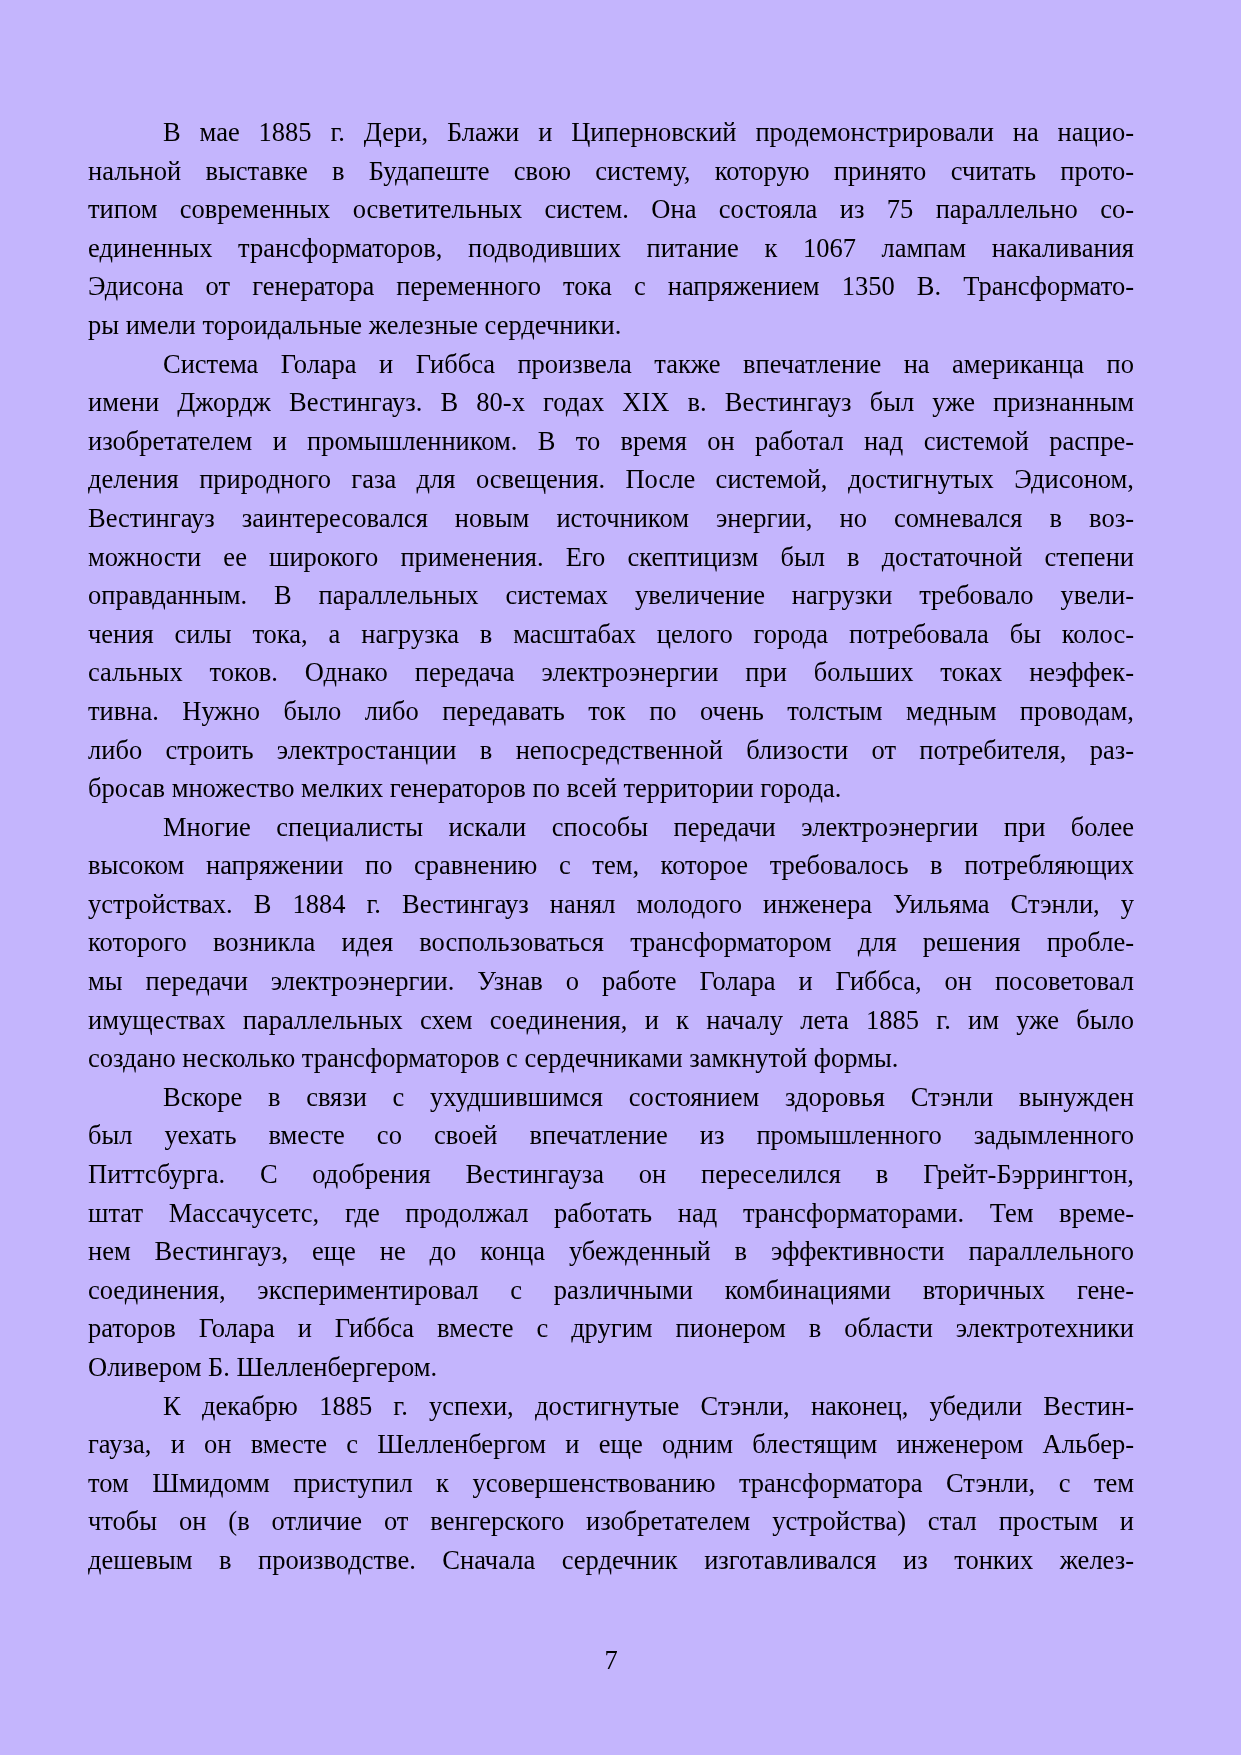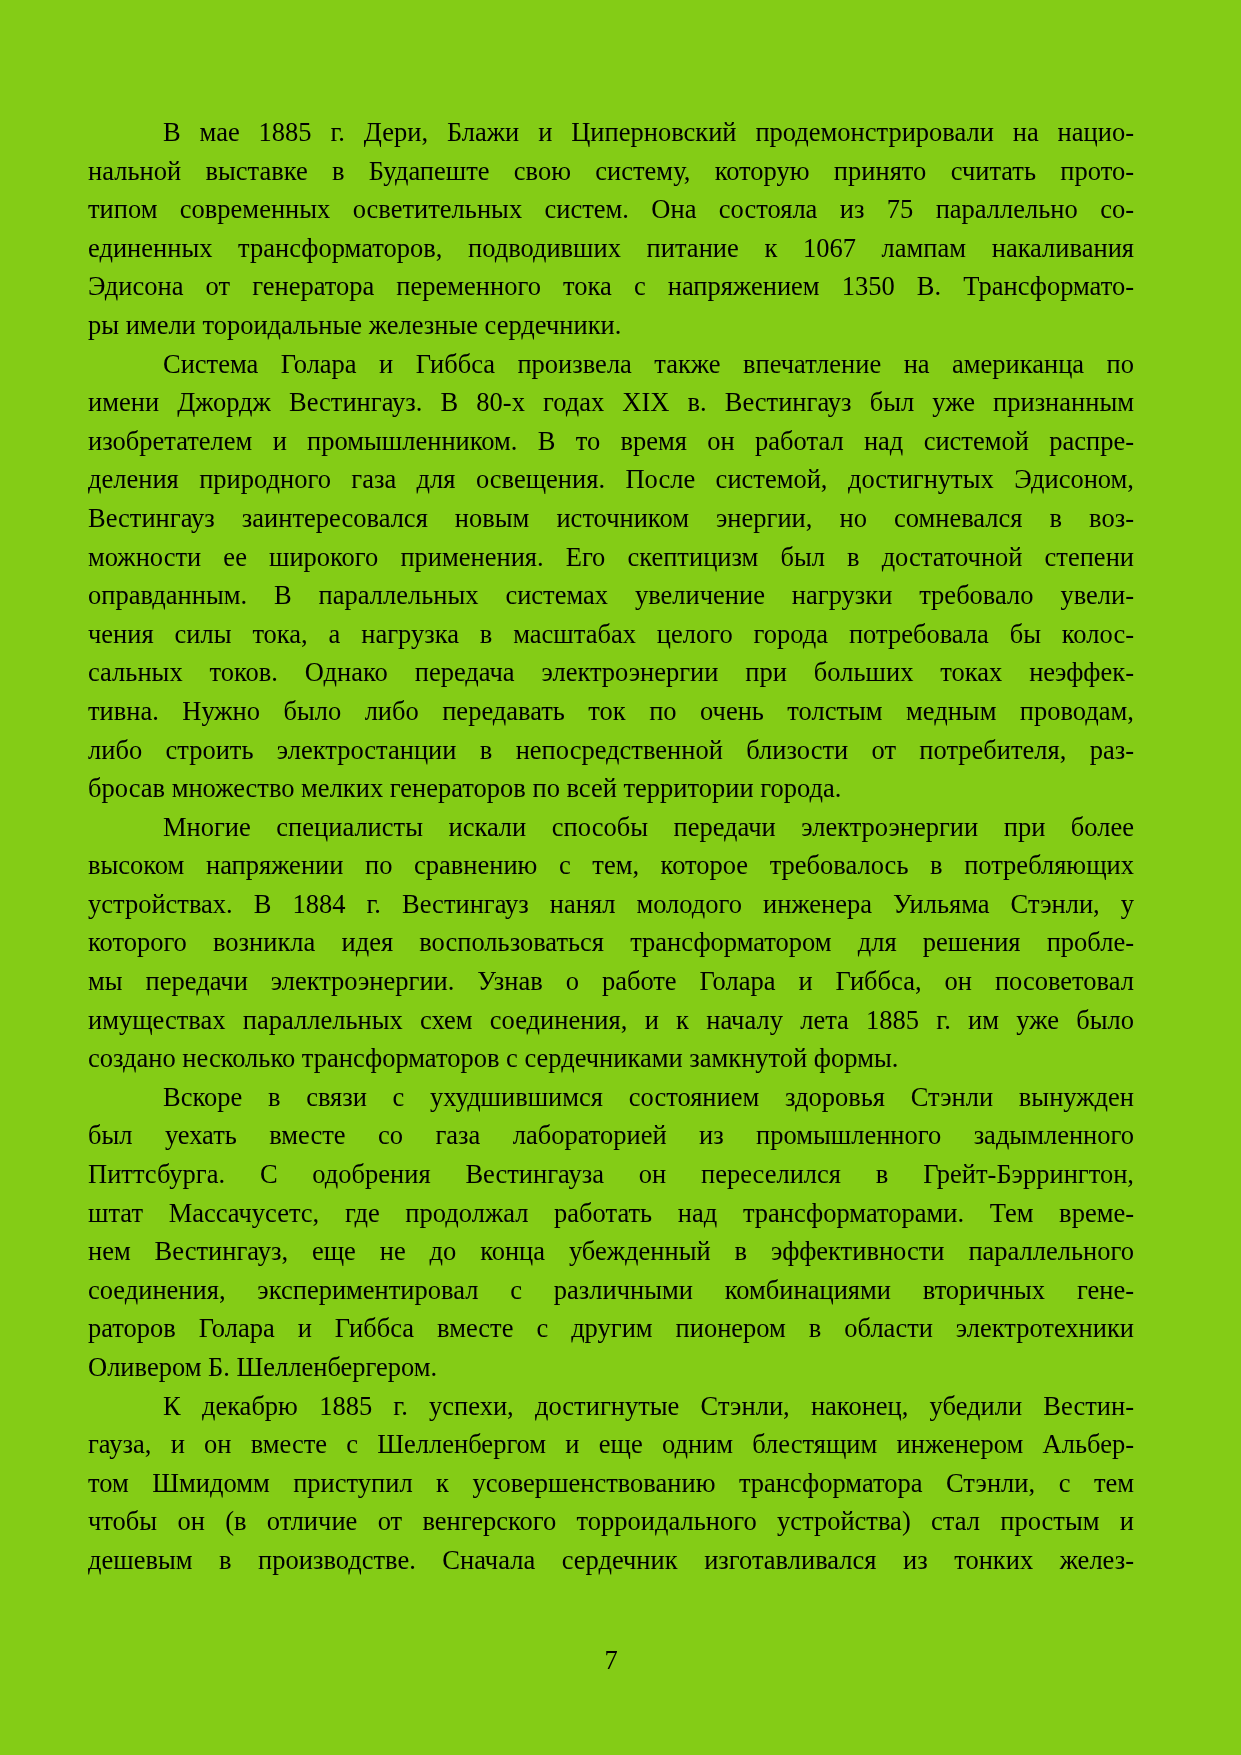--- a/index.html
+++ b/index.html
@@ -4,21 +4,21 @@
 <style>
   html, body {
     margin: 0;
     padding: 0;
     background: #ffffff;
   }
   .page {
     position: relative;
     width: 1241px;
     height: 1755px;
-    background: #84cc16;
+    background: #c4b5fd;
     overflow: hidden;
     font-family: "Liberation Serif", serif;
     color: #000000;
   }
   .text-block {
     position: absolute;
     left: 88px;
     top: 113px;
     width: 1046px;
   }
@@ -86,30 +86,30 @@
         <span class="line first">Многие специалисты искали способы передачи электроэнергии при более</span>
         <span class="line">высоком напряжении по сравнению с тем, которое требовалось в потребляющих</span>
         <span class="line">устройствах. В 1884 г. Вестингауз нанял молодого инженера Уильяма Стэнли, у</span>
         <span class="line">которого возникла идея воспользоваться трансформатором для решения пробле-</span>
         <span class="line">мы передачи электроэнергии. Узнав о работе Голара и Гиббса, он посоветовал</span>
         <span class="line">имуществах параллельных схем соединения, и к началу лета 1885 г. им уже было</span>
         <span class="line para-end">создано несколько трансформаторов с сердечниками замкнутой формы.</span>
       </p>
       <p class="paragraph">
         <span class="line first">Вскоре в связи с ухудшившимся состоянием здоровья Стэнли вынужден</span>
-        <span class="line">был уехать вместе со газа лабораторией из промышленного задымленного</span>
+        <span class="line">был уехать вместе со своей впечатление из промышленного задымленного</span>
         <span class="line">Питтсбурга. С одобрения Вестингауза он переселился в Грейт-Бэррингтон,</span>
         <span class="line">штат Массачусетс, где продолжал работать над трансформаторами. Тем време-</span>
         <span class="line">нем Вестингауз, еще не до конца убежденный в эффективности параллельного</span>
         <span class="line">соединения, экспериментировал с различными комбинациями вторичных гене-</span>
         <span class="line">раторов Голара и Гиббса вместе с другим пионером в области электротехники</span>
         <span class="line para-end">Оливером Б. Шелленбергером.</span>
       </p>
       <p class="paragraph">
         <span class="line first">К декабрю 1885 г. успехи, достигнутые Стэнли, наконец, убедили Вестин-</span>
         <span class="line">гауза, и он вместе с Шелленбергом и еще одним блестящим инженером Альбер-</span>
         <span class="line">том Шмидомм приступил к усовершенствованию трансформатора Стэнли, с тем</span>
-        <span class="line">чтобы он (в отличие от венгерского торроидального устройства) стал простым и</span>
+        <span class="line">чтобы он (в отличие от венгерского изобретателем устройства) стал простым и</span>
         <span class="line">дешевым в производстве. Сначала сердечник изготавливался из тонких желез-</span>
       </p>
     </div>
   <div class="page-number">7</div>
 </div>
 
 </body></html>

